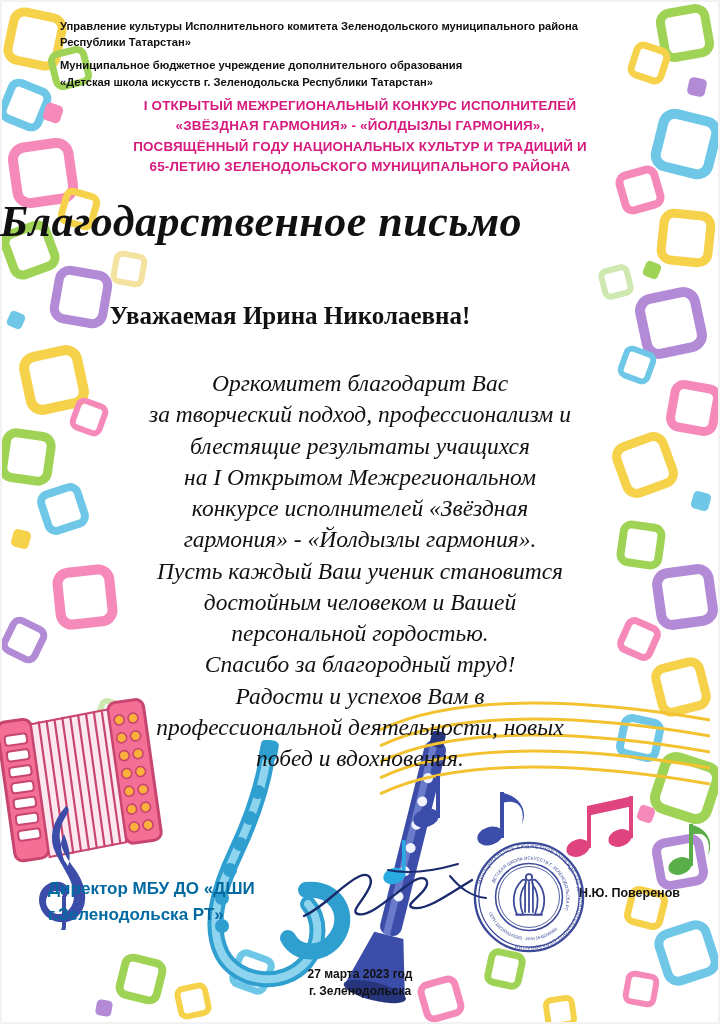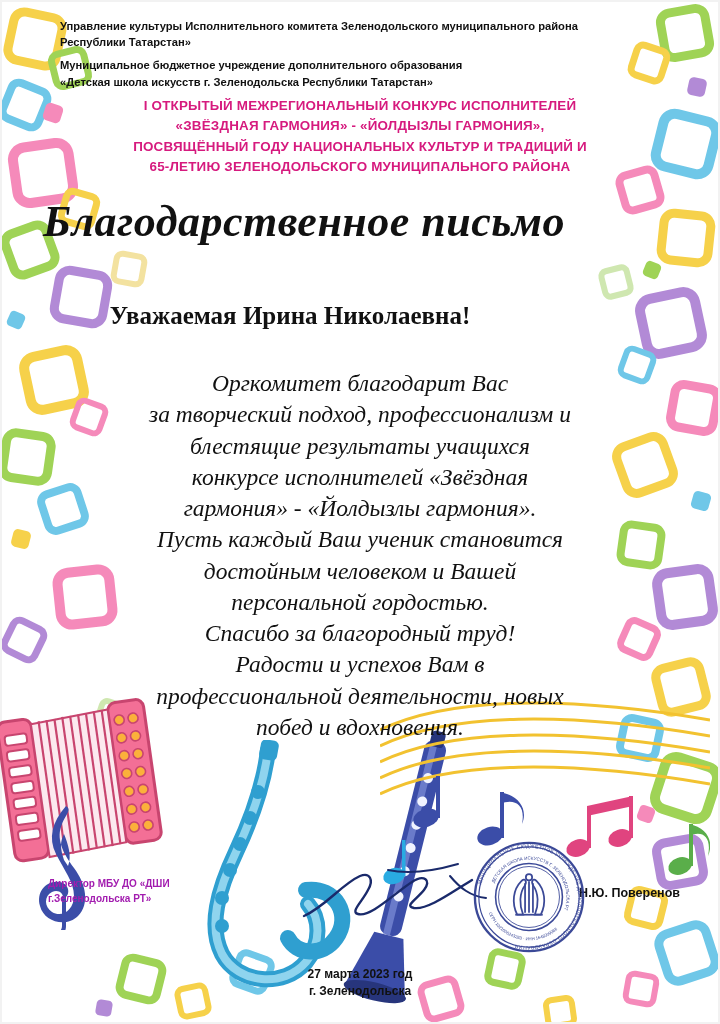--- a/index.html
+++ b/index.html
@@ -70,21 +70,20 @@
     font-weight: bold;
     line-height: 1.52;
     letter-spacing: 0.2px;
   }
 
   .title {
     position: absolute;
     top: 196px;
     left: 0;
     width: 608px;
-    text-align: center;
     font-family: "Liberation Serif", serif;
     font-weight: bold;
     font-style: italic;
     font-size: 44px;
     color: #111;
     letter-spacing: 0.5px;
   }
 
   .addressee {
     position: absolute;
@@ -108,23 +107,23 @@
     font-style: italic;
     font-size: 23.5px;
     line-height: 1.33;
     color: #111;
   }
 
   .signature-left {
     position: absolute;
     left: 48px;
     top: 876px;
-    font-size: 10px;
-    font-weight: bold;
-    color: #a21caf;
+    font-size: 17px;
+    font-weight: bold;
+    color: #0369a1;
     line-height: 1.5;
   }
   .signature-right {
     position: absolute;
     right: 40px;
     top: 886px;
     font-size: 12.5px;
     font-weight: bold;
     color: #111;
   }
@@ -367,20 +366,21 @@
     </div>
 
     <div class="title">Благодарственное письмо</div>
 
     <div class="addressee">Уважаемая Ирина Николаевна!</div>
 
     <div class="body-text">
       <div>Оргкомитет благодарит Вас</div>
       <div>за творческий подход, профессионализм и</div>
       <div>блестящие результаты учащихся</div>
+      <div>на I Открытом Межрегиональном</div>
       <div>конкурсе исполнителей «Звёздная</div>
       <div>гармония» - «Йолдызлы гармония».</div>
       <div>Пусть каждый Ваш ученик становится</div>
       <div>достойным человеком и Вашей</div>
       <div>персональной гордостью.</div>
       <div>Спасибо за благородный труд!</div>
       <div>Радости и успехов Вам в</div>
       <div>профессиональной деятельности, новых</div>
       <div>побед и вдохновения.</div>
     </div>

